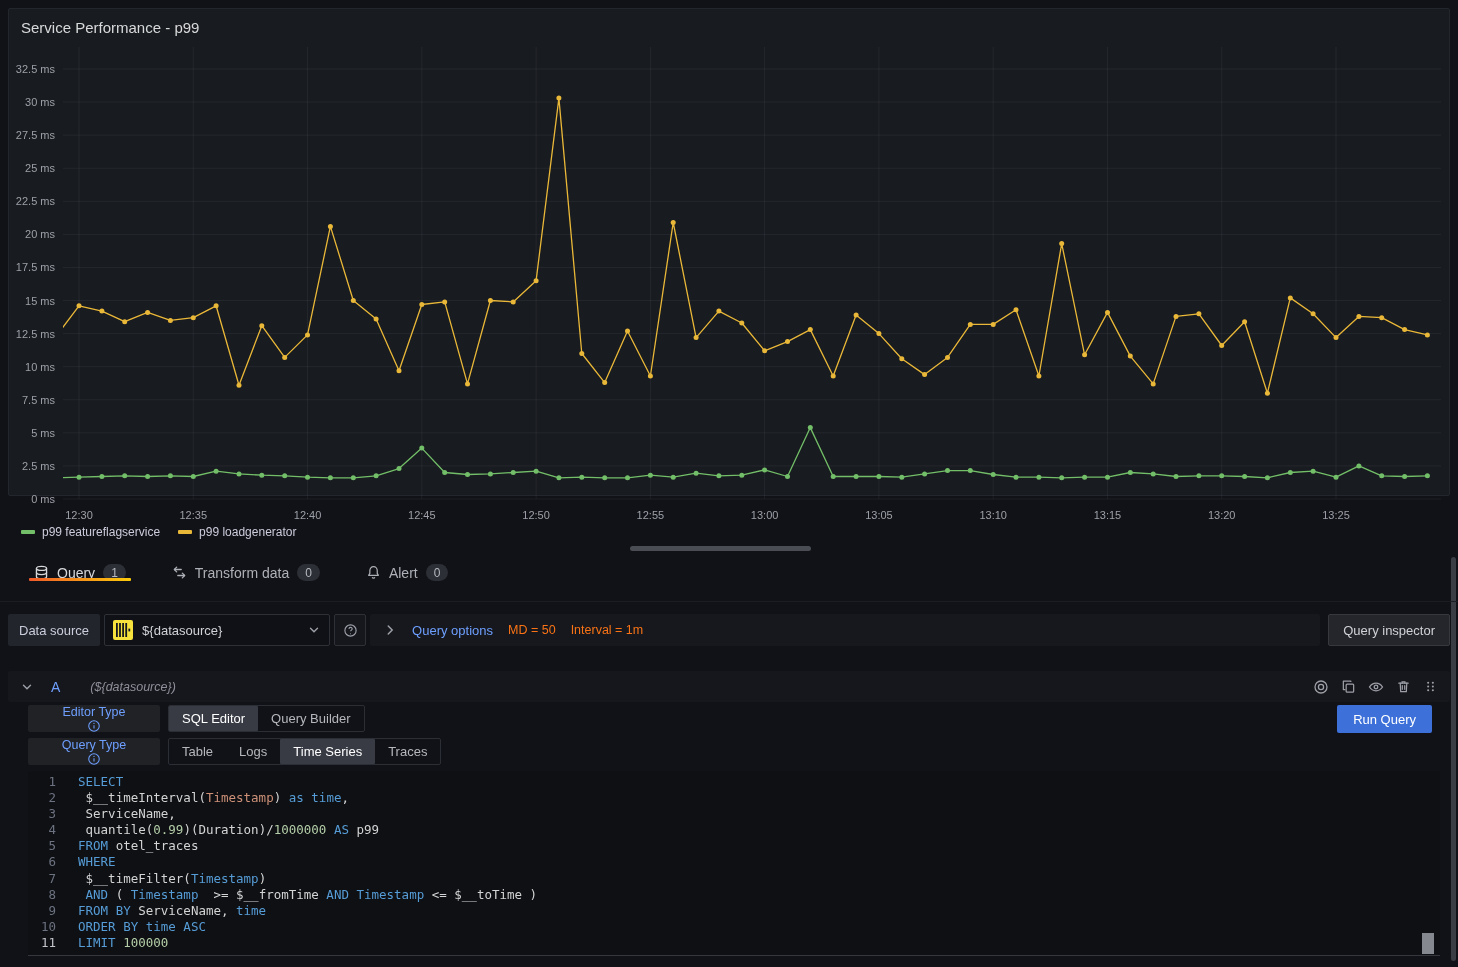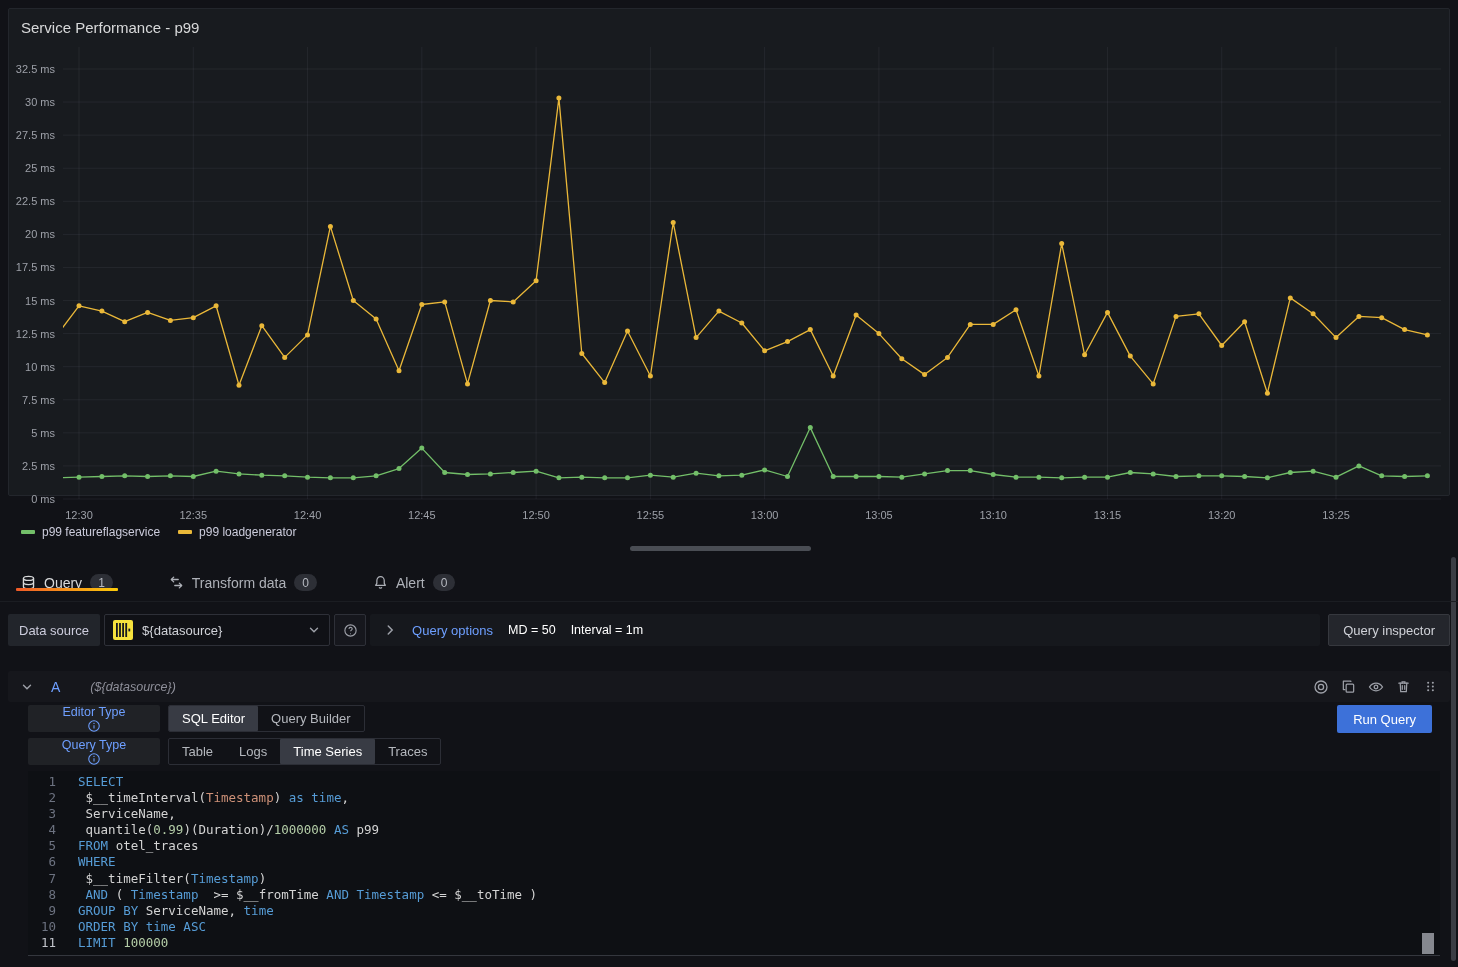--- a/index.html
+++ b/index.html
@@ -13,21 +13,21 @@
   svg.chart{position:absolute;left:0;top:0;}
   .legend{position:absolute;left:12px;top:516px;display:flex;gap:18px;align-items:center;font-size:12px;color:#ccccdc;}
   .legend-item{display:flex;align-items:center;gap:7px;cursor:pointer;}
   .legend-swatch{width:14px;height:4px;border-radius:1px;display:inline-block;}
 
   
   .hscroll{position:absolute;left:630px;top:546px;width:181px;height:5px;background:#4a4d54;border-radius:3px;}
   .vscroll{position:absolute;left:1451px;top:557px;width:5px;height:404px;background:#3a3d44;border-radius:3px;}
 
   
-  .tabs{position:absolute;left:16px;top:564px;height:37px;display:flex;gap:46px;align-items:center;}
+  .tabs{position:absolute;left:29px;top:564px;height:37px;display:flex;gap:36px;align-items:flex-start;}
   .tabs-divider{position:absolute;left:0;top:601px;width:1458px;height:1px;background:#1b1d22;}
   .tab{display:flex;align-items:center;gap:8px;font-size:14px;color:#aeb1b8;position:relative;padding:0 5px;cursor:pointer;}
   .tab.active{color:#d8d9da;}
   .tab.active::after{content:"";position:absolute;left:0;right:0;bottom:0;height:3px;border-radius:1px;
       background:linear-gradient(to right,#f05a28,#fbca0a);}
   .tab-icon{display:flex;align-items:center;}
   .tab-badge{background:#2d2f36;color:#b6b9c0;font-size:12px;border-radius:9px;padding:1.5px 8px;line-height:14px;}
 
   
   .toolbar{position:absolute;left:8px;top:614px;width:1442px;height:32px;display:flex;align-items:center;gap:4px;}
@@ -35,21 +35,21 @@
         color:#ccccdc;border-radius:2px;font-weight:500;box-sizing:border-box;}
   .ds-picker{width:226px;height:32px;background:#101116;border:1px solid #2e3038;border-radius:2px;
         display:flex;align-items:center;gap:9px;padding:0 8px;box-sizing:border-box;cursor:pointer;}
   .ds-picker .val{flex:1;font-size:13px;color:#d0d2d8;}
   .icon{display:flex;align-items:center;color:#9da0a8;}
   .help-btn{width:32px;height:32px;background:#16171d;border:1px solid #2e3038;border-radius:2px;
         display:flex;align-items:center;justify-content:center;color:#a6a9b0;cursor:pointer;box-sizing:border-box;}
   .opt-strip{flex:1;height:32px;background:#16181d;border-radius:2px;display:flex;align-items:center;
         gap:15px;padding:0 13px;box-sizing:border-box;}
   .link-blue{color:#6e9fff;font-size:13px;font-weight:500;cursor:pointer;}
-  .opt-meta{color:#ffffff;font-size:12.5px;}
+  .opt-meta{color:#f97316;font-size:12.5px;}
   .qi-btn{height:32px;padding:4px 14px;background:#24262c;border:1px solid #36383e;border-radius:2px;
         font-size:13px;color:#d0d2d8;display:flex;align-items:center;margin-left:4px;cursor:pointer;box-sizing:border-box;}
 
   
   .query-header{position:absolute;left:8px;top:671px;width:1442px;height:31px;background:#16171c;border-radius:2px;
         display:flex;align-items:center;padding:0 12px;box-sizing:border-box;cursor:pointer;}
   .qh-ref{color:#6e9fff;font-size:14px;font-weight:500;margin-left:17px;}
   .qh-hint{color:#8e8f99;font-size:12.5px;font-style:italic;margin-left:30px;}
   .qh-actions{margin-left:auto;display:flex;gap:12px;align-items:center;}
   .qh-icon{color:#9da0a8;display:flex;align-items:center;cursor:pointer;}
@@ -457,17 +457,17 @@
 
 <div class="sql-editor" id="sqlCode">
     <div class="code-line"><span class="ln">1</span><span class="code"><span class="tk-kw">SELECT</span></span></div>
     <div class="code-line"><span class="ln">2</span><span class="code"><span class="tk-pl"> $__timeInterval(</span><span class="tk-str">Timestamp</span><span class="tk-pl">) </span><span class="tk-kw">as</span><span class="tk-pl"> </span><span class="tk-kw">time</span><span class="tk-pl">,</span></span></div>
     <div class="code-line"><span class="ln">3</span><span class="code"><span class="tk-pl"> ServiceName,</span></span></div>
     <div class="code-line"><span class="ln">4</span><span class="code"><span class="tk-pl"> quantile(</span><span class="tk-num">0.99</span><span class="tk-pl">)(Duration)/</span><span class="tk-num">1000000</span><span class="tk-pl"> </span><span class="tk-kw">AS</span><span class="tk-pl"> p99</span></span></div>
     <div class="code-line"><span class="ln">5</span><span class="code"><span class="tk-kw">FROM</span><span class="tk-pl"> otel_traces</span></span></div>
     <div class="code-line"><span class="ln">6</span><span class="code"><span class="tk-kw">WHERE</span></span></div>
     <div class="code-line"><span class="ln">7</span><span class="code"><span class="tk-pl"> $__timeFilter(</span><span class="tk-kw">Timestamp</span><span class="tk-pl">)</span></span></div>
     <div class="code-line"><span class="ln">8</span><span class="code"><span class="tk-pl"> </span><span class="tk-kw">AND</span><span class="tk-pl"> ( </span><span class="tk-kw">Timestamp</span><span class="tk-pl">  &gt;= $__fromTime </span><span class="tk-kw">AND</span><span class="tk-pl"> </span><span class="tk-kw">Timestamp</span><span class="tk-pl"> &lt;= $__toTime )</span></span></div>
-    <div class="code-line"><span class="ln">9</span><span class="code"><span class="tk-kw">GROUP BY</span><span class="tk-pl"> ServiceName, </span><span class="tk-kw">time</span></span></div>
+    <div class="code-line"><span class="ln">9</span><span class="code"><span class="tk-kw">FROM BY</span><span class="tk-pl"> ServiceName, </span><span class="tk-kw">time</span></span></div>
     <div class="code-line"><span class="ln">10</span><span class="code"><span class="tk-kw">ORDER BY time ASC</span></span></div>
     <div class="code-line"><span class="ln">11</span><span class="code"><span class="tk-kw">LIMIT</span><span class="tk-pl"> </span><span class="tk-num">100000</span></span></div>
   </div>
 <div class="editor-thumb"></div>
 
 </body></html>

